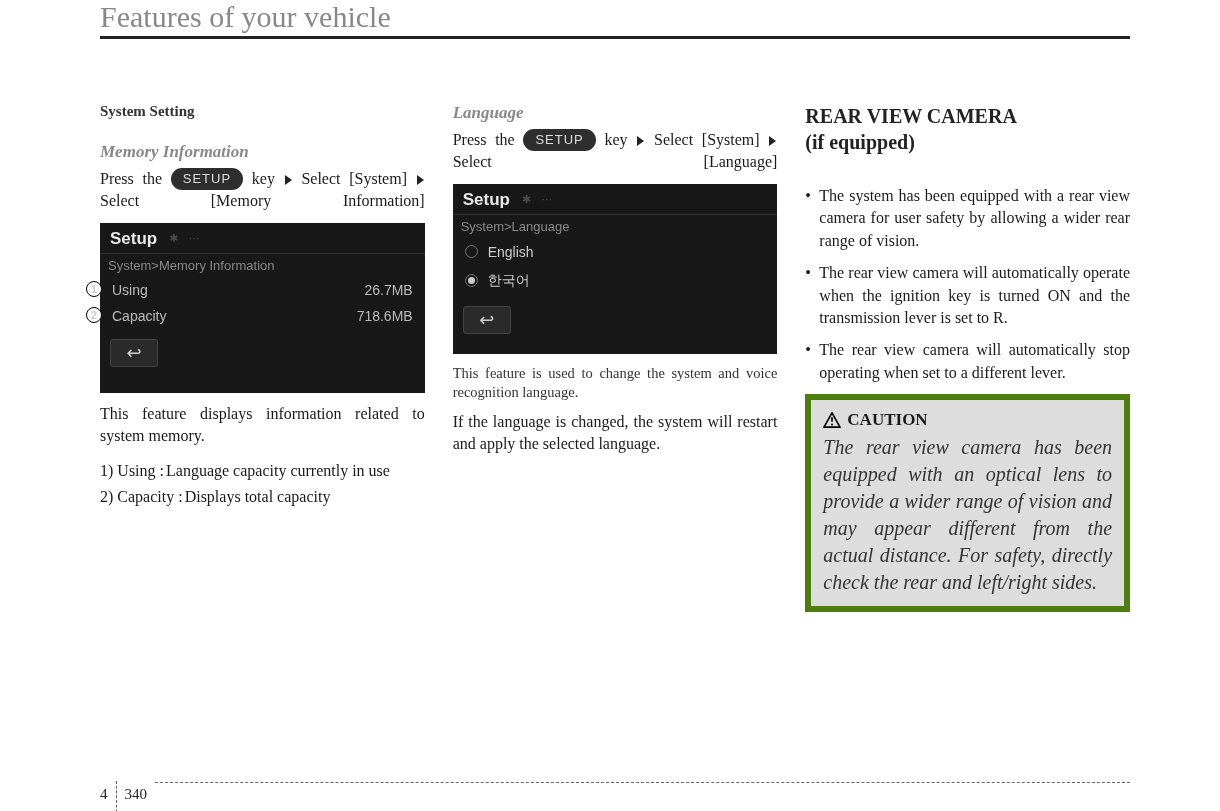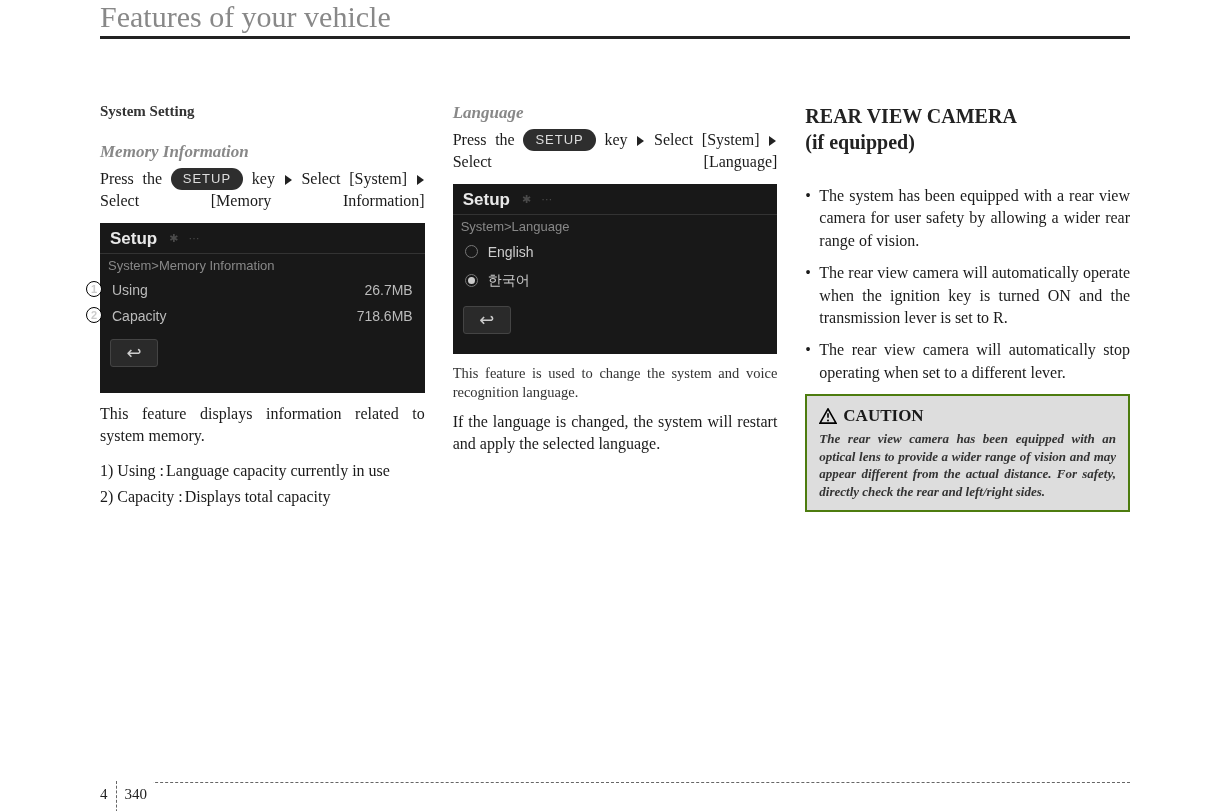--- a/index.html
+++ b/index.html
@@ -200,42 +200,42 @@
   .bullet {
     display: flex;
     margin-bottom: 10px;
     text-align: justify;
   }
   .bullet-dot {
     flex: 0 0 14px;
   }
   .cautionbox {
     background: #ddd;
-    border: 2px solid #4d7c0f;
+    border: 6px solid #4d7c0f;
     padding: 10px 12px;
     margin-top: 10px;
   }
   .caution-head {
     font-weight: bold;
     font-size: 17px;
     display: flex;
     align-items: center;
     gap: 6px;
     margin-bottom: 4px;
   }
   .caution-icon {
     display: inline-flex;
     width: 18px; height: 16px;
     align-items: center;
     justify-content: center;
   }
   .caution-body {
-    font-weight: bold;
+    font-weight: normal;
     font-style: italic;
-    font-size: 13px;
+    font-size: 20px;
     line-height: 1.35;
     text-align: justify;
     color: #333;
   }
   .footer {
     position: absolute;
     bottom: 28px;
     left: 0;
     right: 0;
     padding: 0 90px 0 100px;

